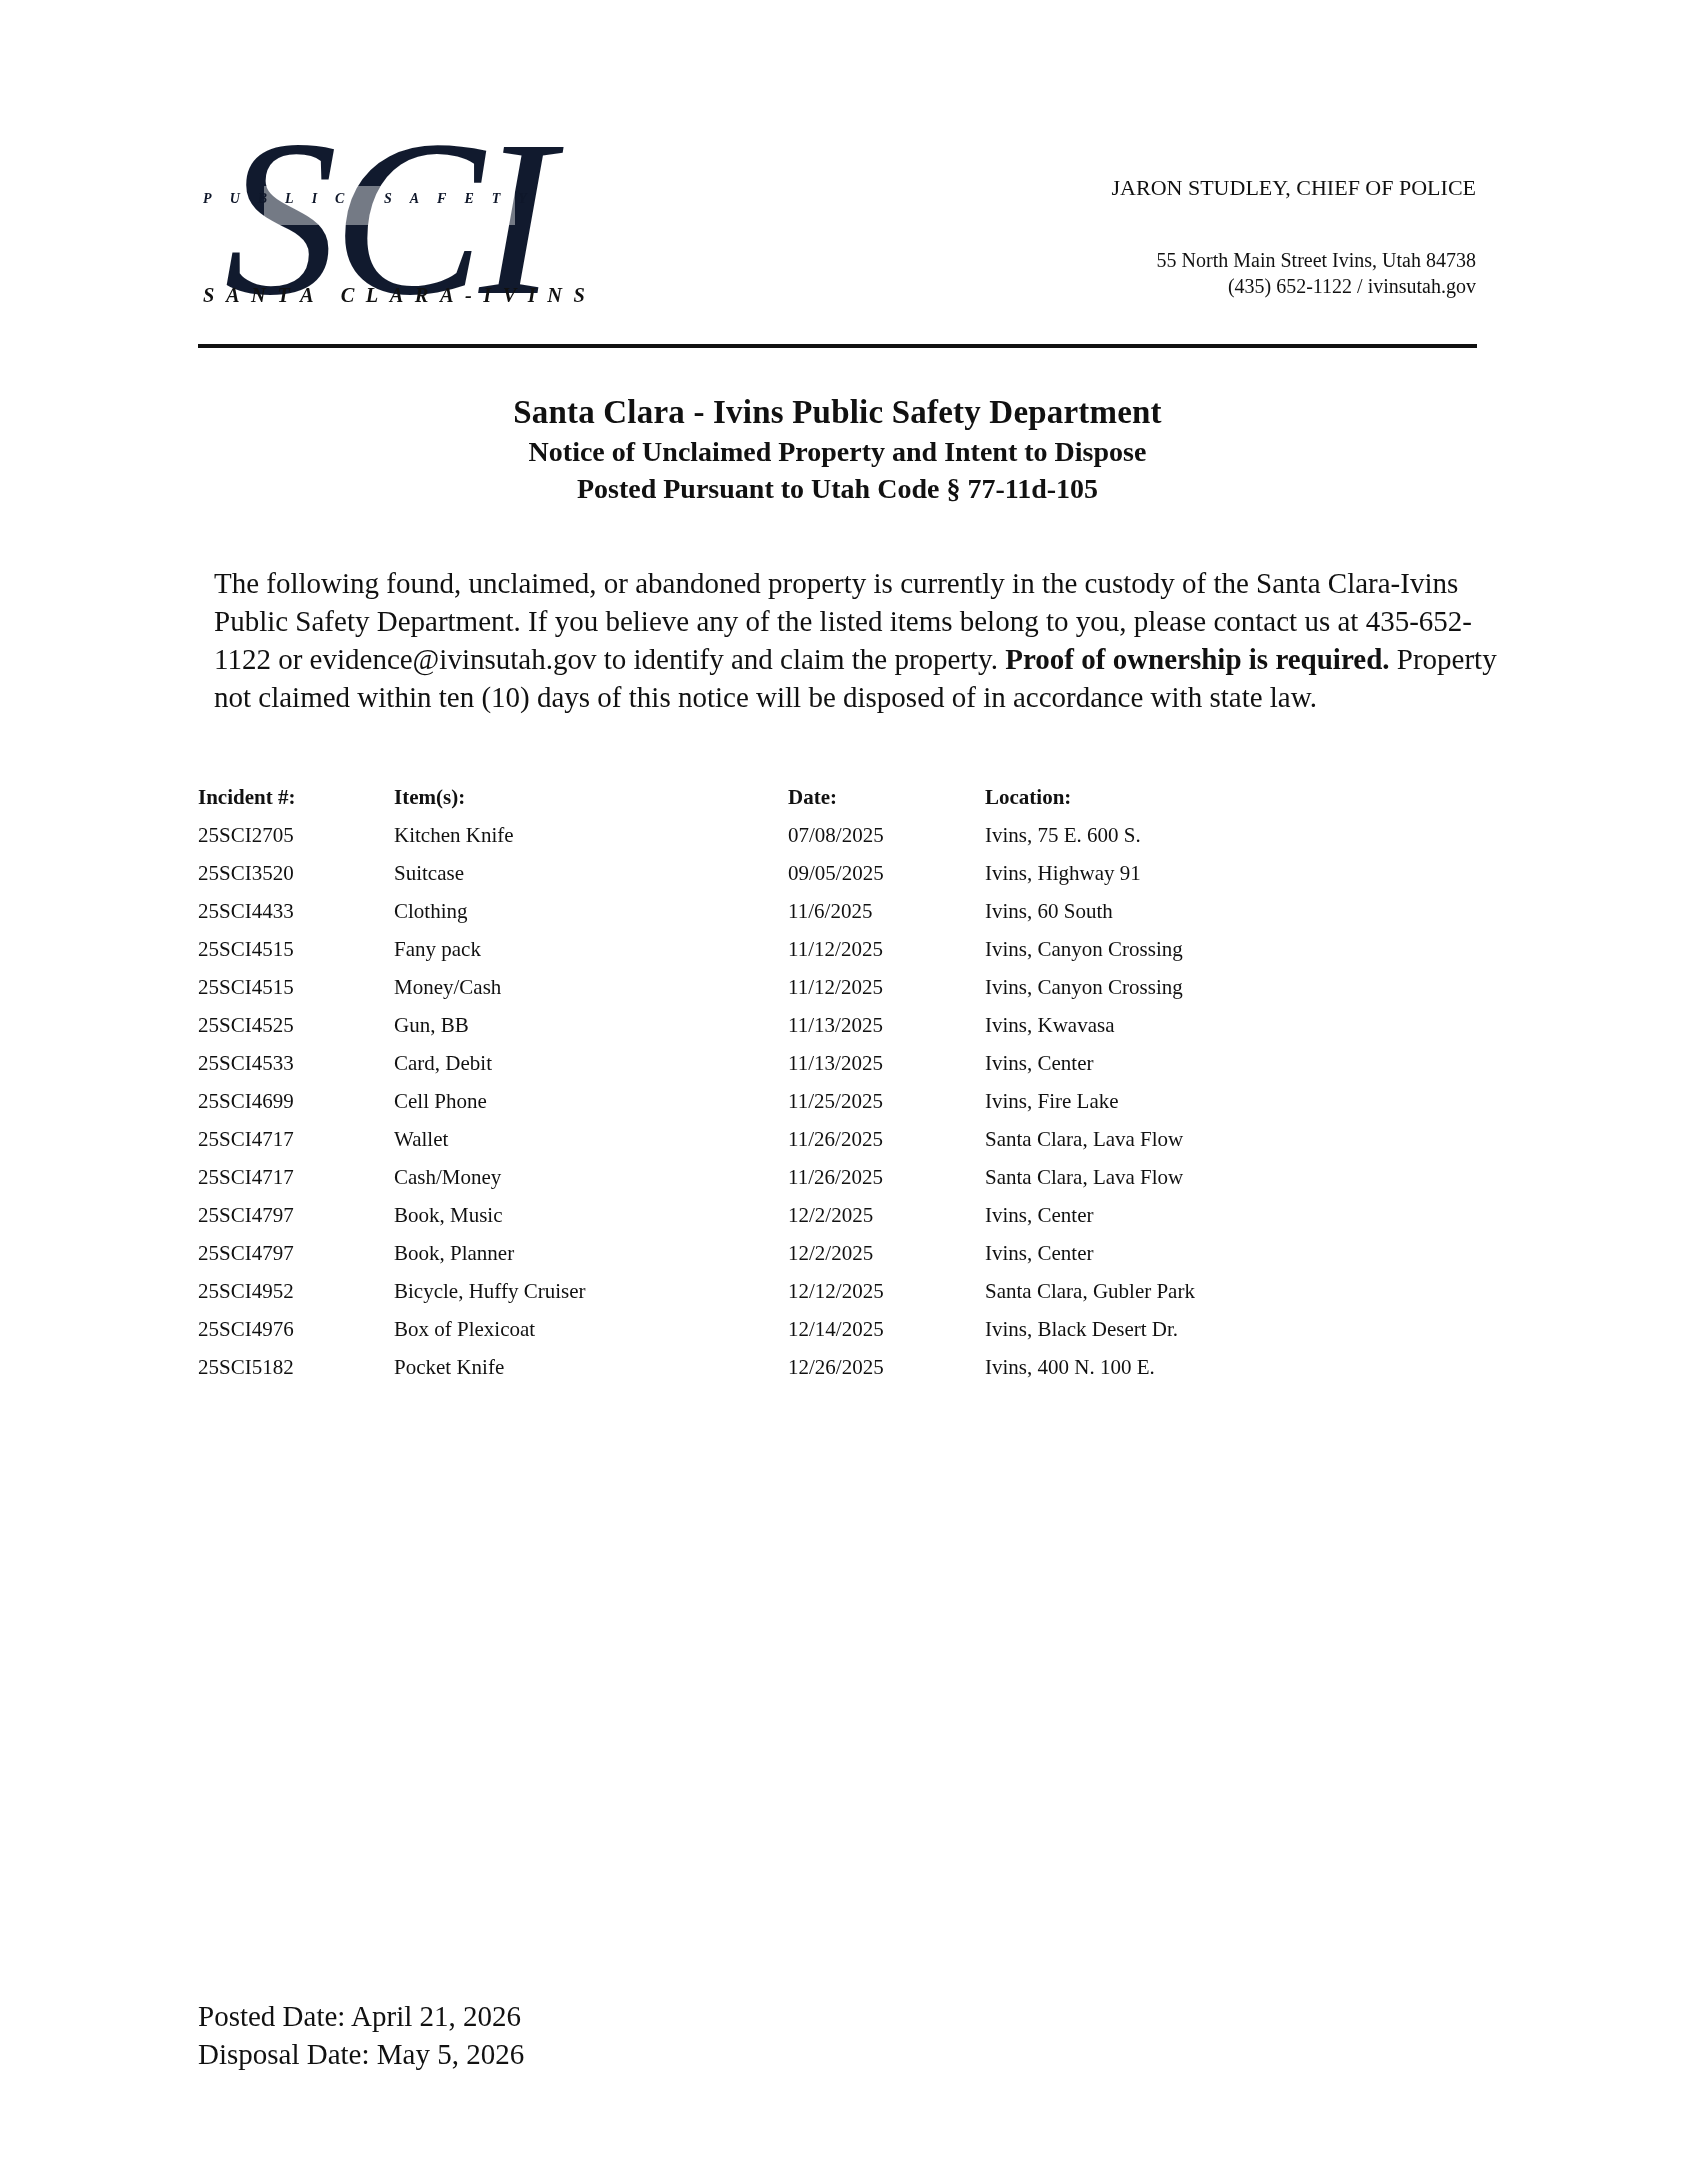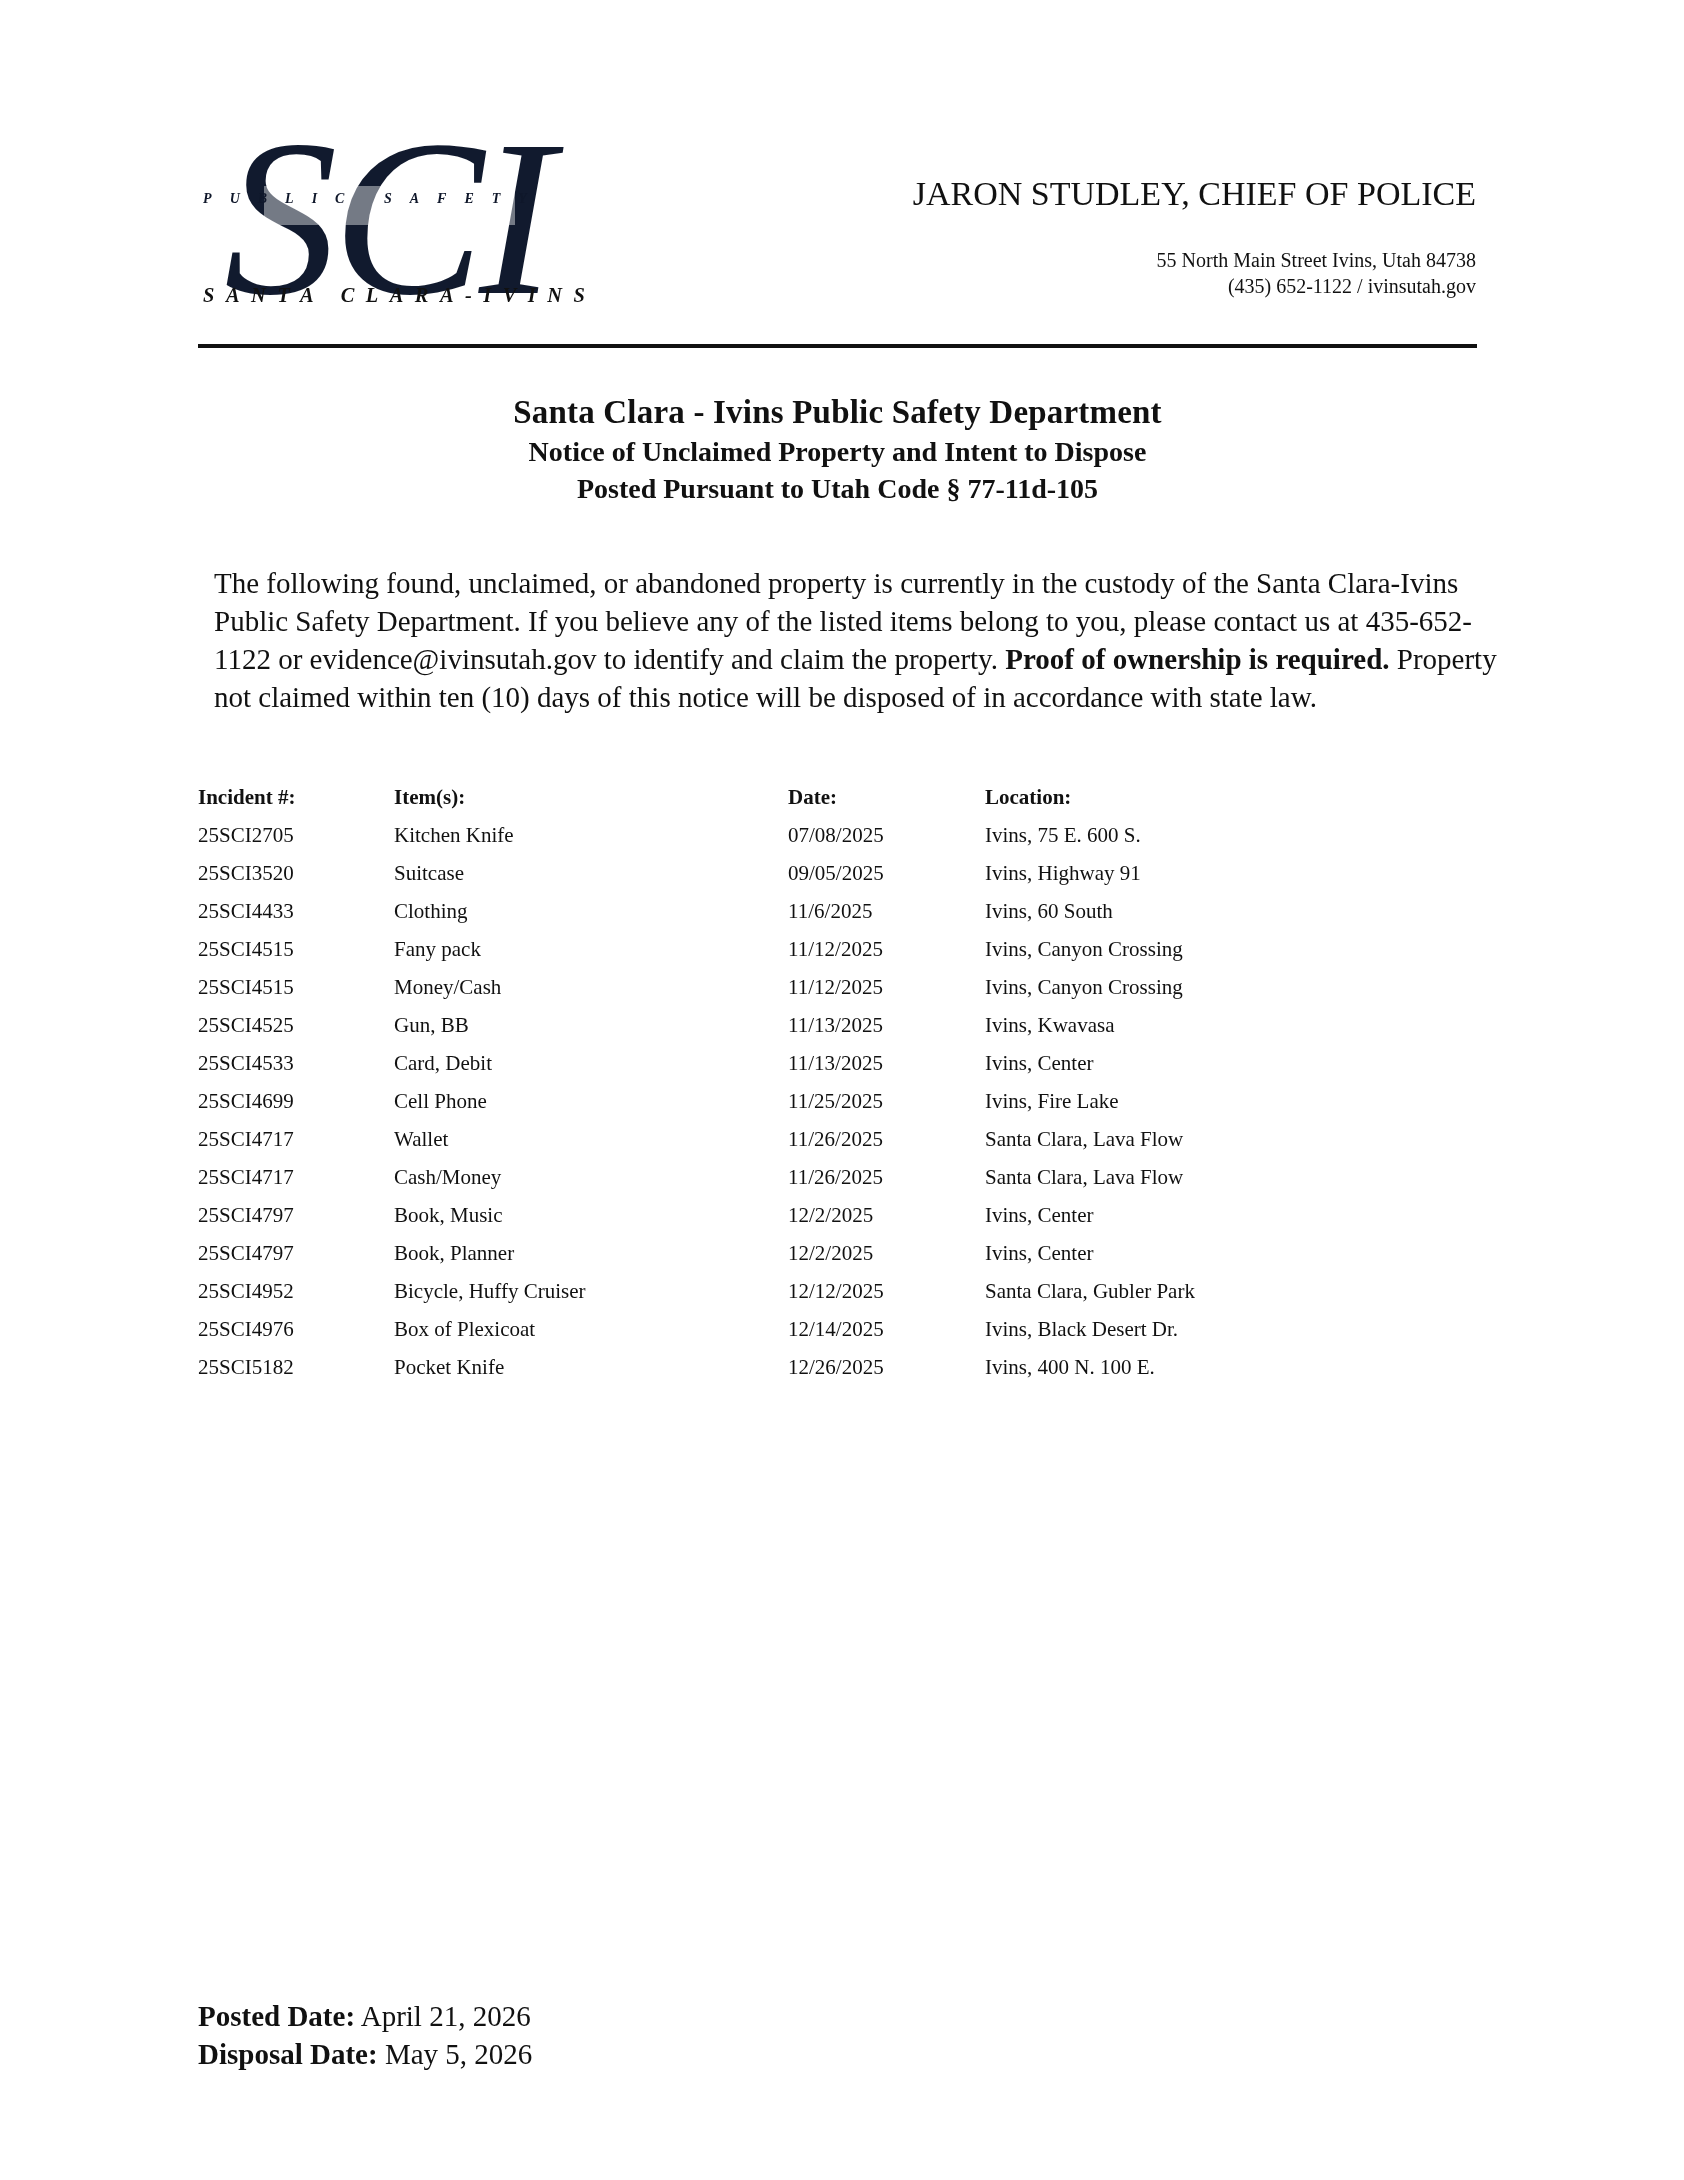--- a/index.html
+++ b/index.html
@@ -26,21 +26,21 @@
     font-family: "Liberation Serif", serif; font-weight: bold; font-size: 14px;
     letter-spacing: 18px; color: #0f172a; white-space: nowrap;
   }
   #logo .sc {
     position: absolute; left: 5.1px; top: 175px; width: 392px;
     font-family: "Liberation Serif", serif; font-weight: bold; font-size: 20.4px;
     letter-spacing: 11.5px; color: #111; white-space: nowrap;
   }
 
   
-  #chief { right: 209px; top: 175px; font-size: 34px; text-align: right; white-space: nowrap; }
+  #chief { right: 209px; top: 175px; font-size: 22px; text-align: right; white-space: nowrap; }
   #addr { right: 209px; top: 247px; font-size: 20px; line-height: 26.4px; text-align: right; white-space: nowrap; }
 
   #rule { left: 198px; top: 344px; width: 1279px; height: 4.3px; background: #111; }
 
   
   #titles { left: 198px; top: 392px; width: 1279px; text-align: center; font-weight: bold; }
   #titles .t1 { font-size: 33px; line-height: 41px; letter-spacing: 0.2px; }
   #titles .t2 { font-size: 28px; line-height: 37px; }
 
   
@@ -53,21 +53,21 @@
   
   #table { left: 198px; top: 778px; width: 1286px; border-collapse: collapse; font-size: 21px; }
   #table td, #table th { padding: 0; height: 38px; line-height: 38px; text-align: left; vertical-align: top; white-space: nowrap; }
   #table th { font-weight: bold; }
   #table .c1 { width: 196px; }
   #table .c2 { width: 394px; }
   #table .c3 { width: 197px; }
 
   
   #footer { left: 198px; top: 1997px; font-size: 29px; line-height: 38px; }
-  #footer b { font-weight: bold; }
+  #footer b { font-weight: normal; }
 </style>
 </head>
 <body>
 
 <div id="logo" class="abs">
   <div class="sci">SCI</div>
   <div class="band"></div>
   <div class="ps">PUBLIC SAFETY</div>
   <div class="sc">SANTA CLARA-IVINS</div>
 </div>

